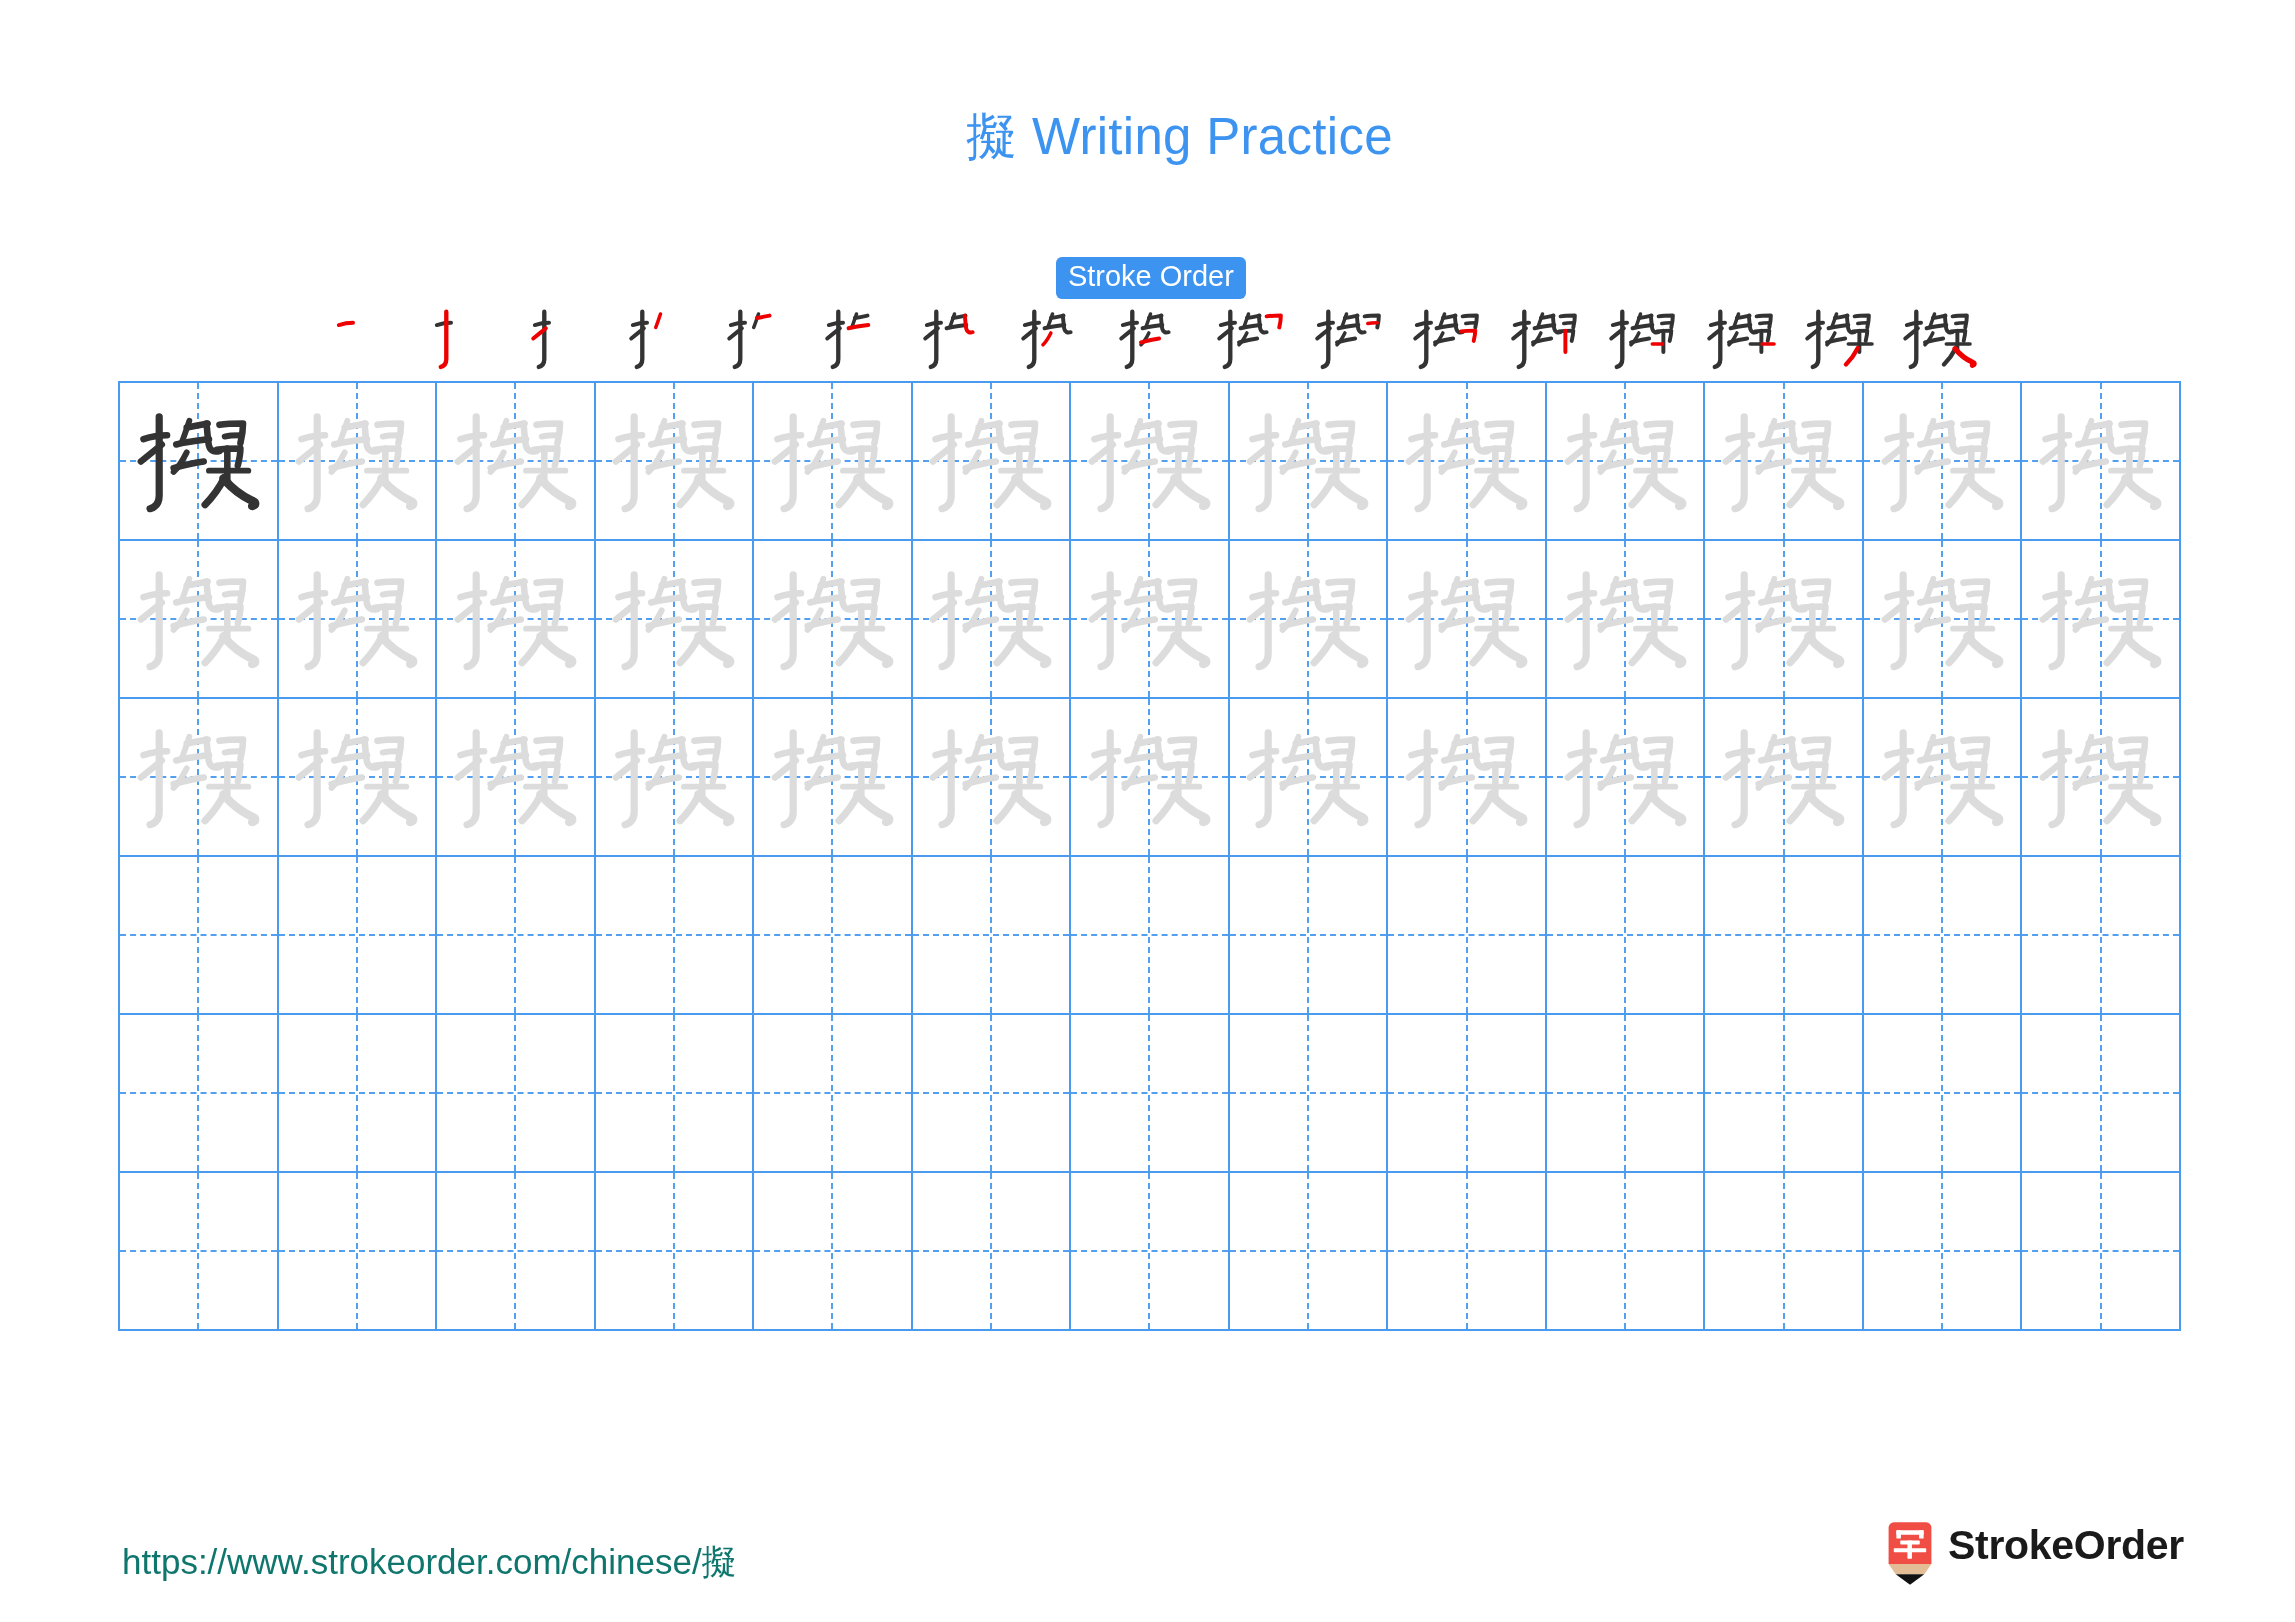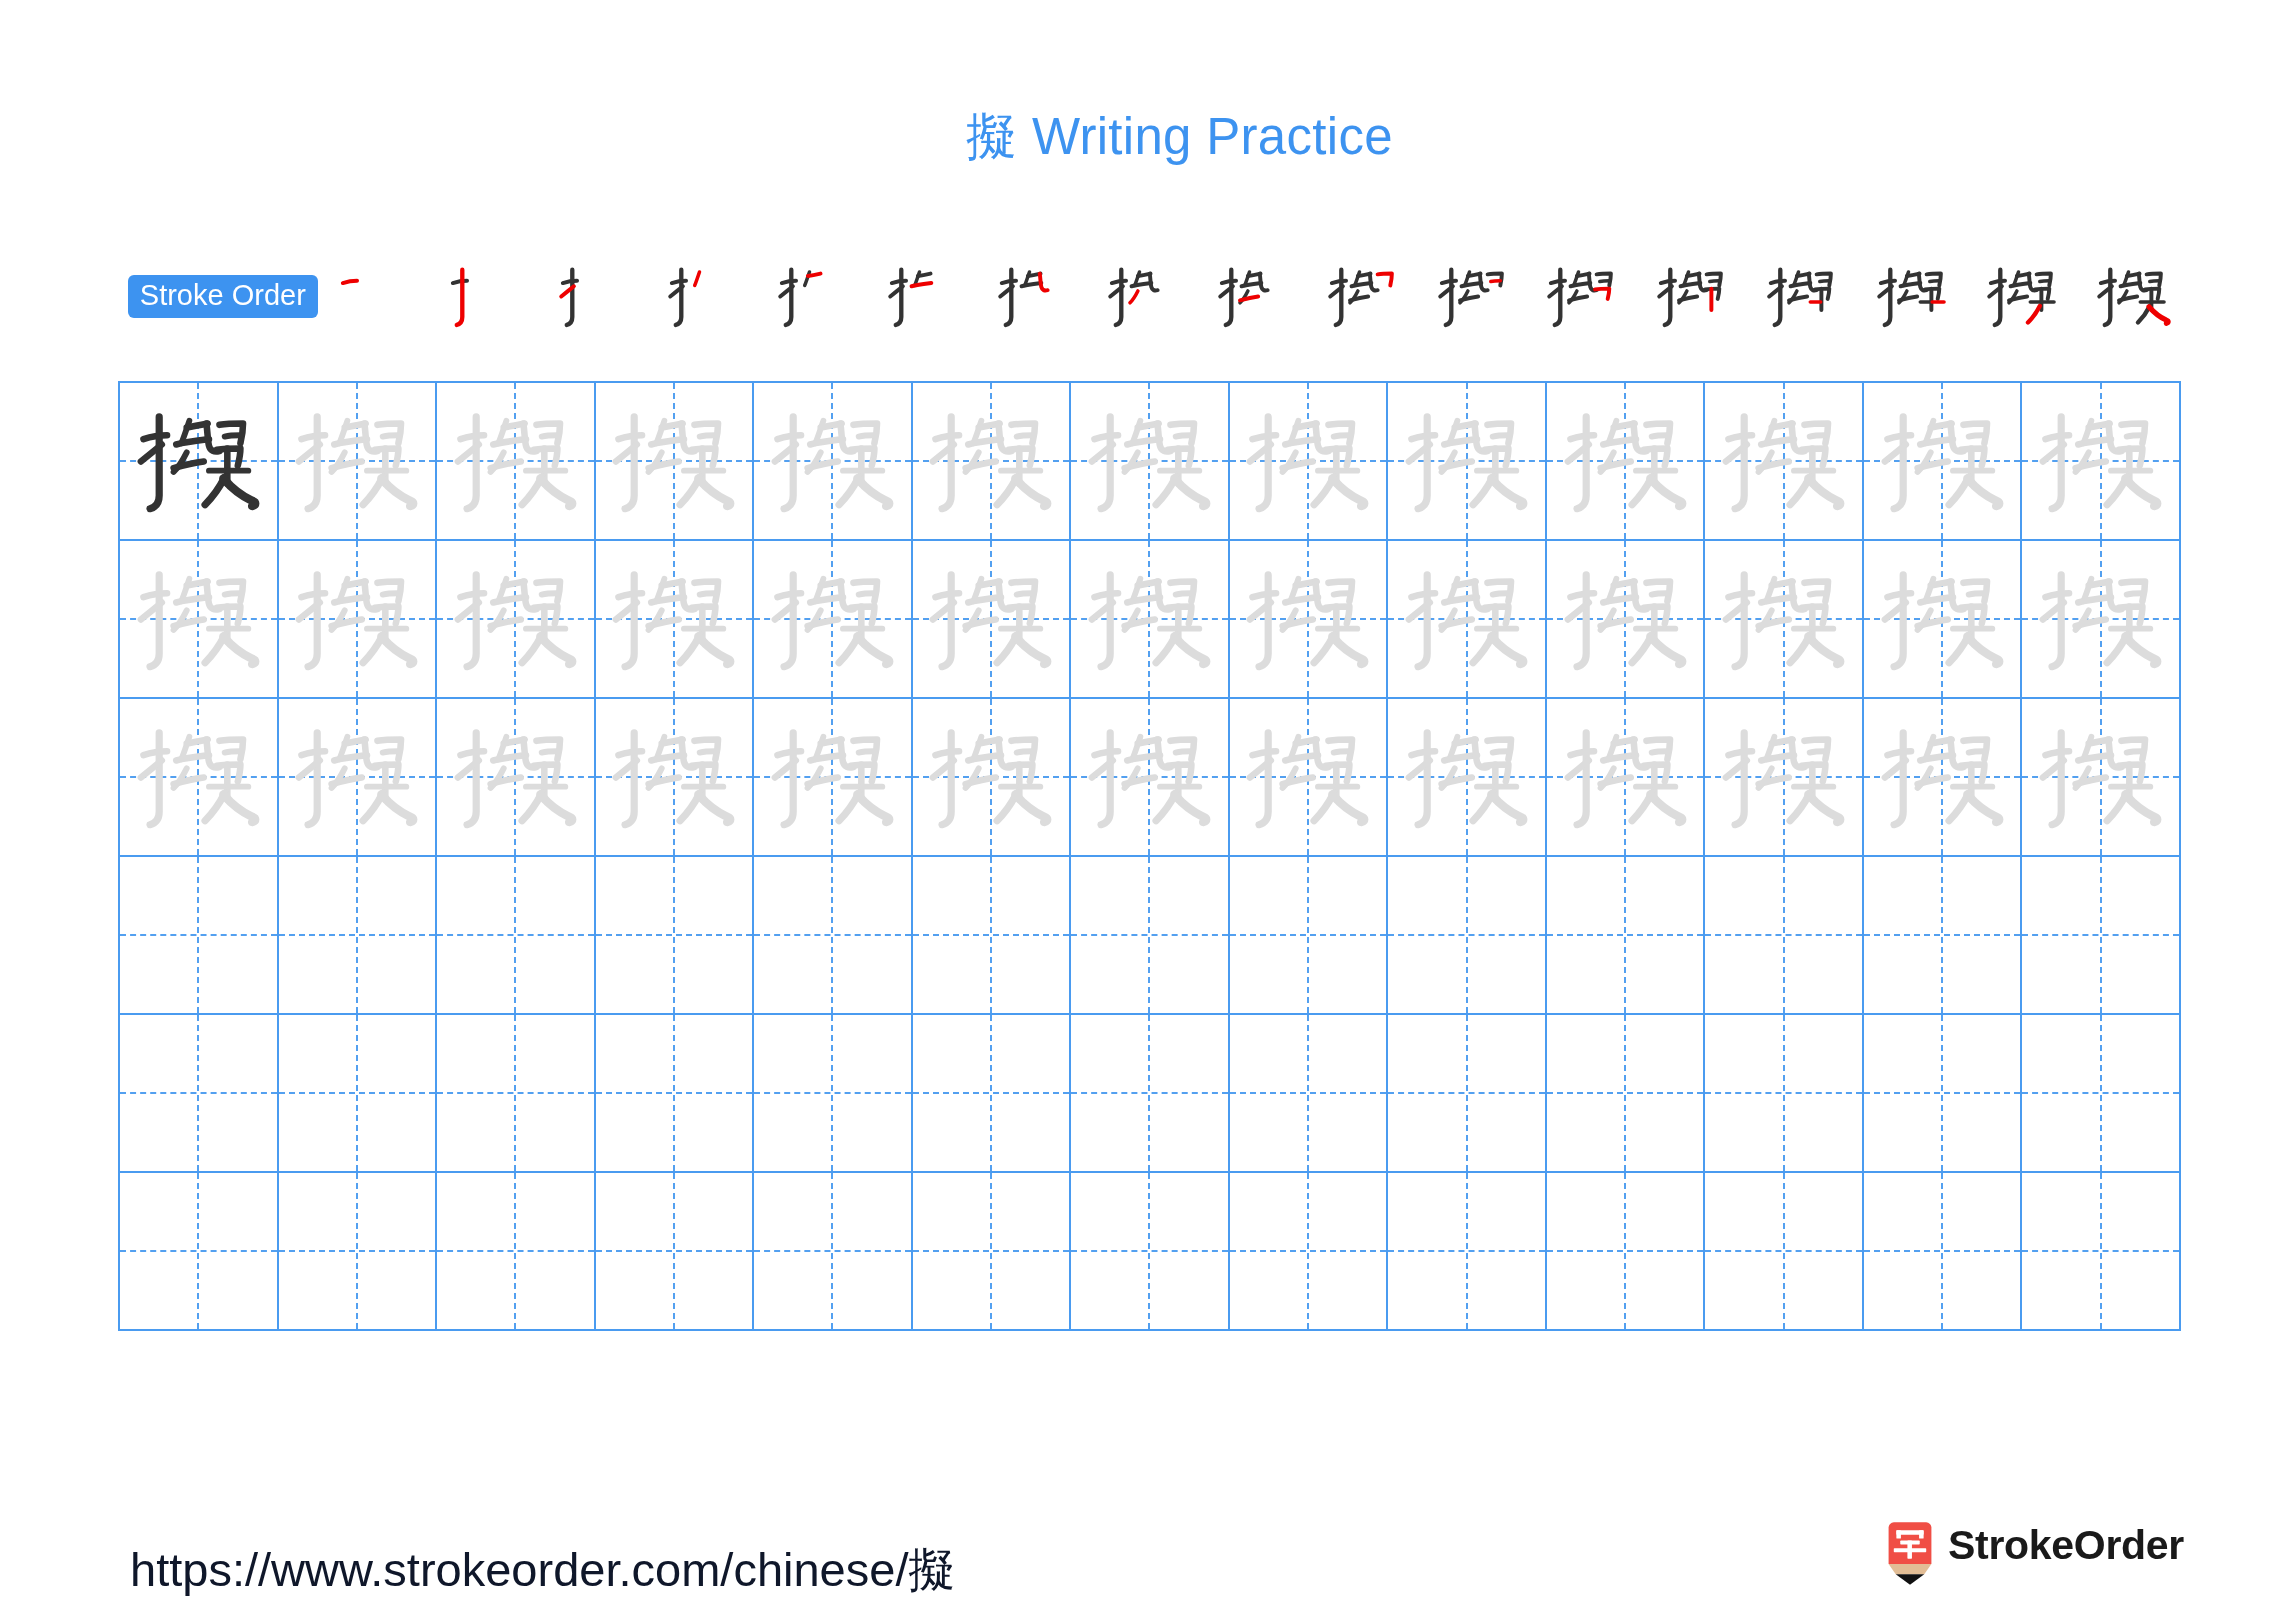--- a/index.html
+++ b/index.html
@@ -34,20 +34,21 @@
 
   
   #stroke-order-row {
     position: absolute;
     top: 257px;
     left: 128px;
     width: 2055px;
     height: 79px;
     display: flex;
     align-items: center;
+    flex-direction: column;
   }
   #stroke-order-badge {
     flex: 0 0 auto;
     background: #3d93f0;
     color: #ffffff;
     font-size: 29px;
     padding: 5.2px 11.8px 7.9px 11.8px;
     border-radius: 5.9px;
     line-height: 1;
     white-space: nowrap;
@@ -128,24 +129,24 @@
     z-index: 2;
     user-select: none;
   }
   .cell-glyph.dark  { color: #333333; }
   .cell-glyph.trace { color: #dcdcdc; }
   .cell-glyph svg { width: 131px; height: 131px; display:block; }
 
   
   #footer-url {
     position: absolute;
-    left: 130px;
+    left: 122px;
     top: 1539px;
-    font-size: 47px;
-    color: #0f172a;
+    font-size: 35px;
+    color: #0f766e;
     white-space: nowrap;
   }
   #footer-logo {
     position: absolute;
     right: 111px;
     top: 1522px;
     display: flex;
     align-items: flex-start;
     gap: 14.4px;
   }

